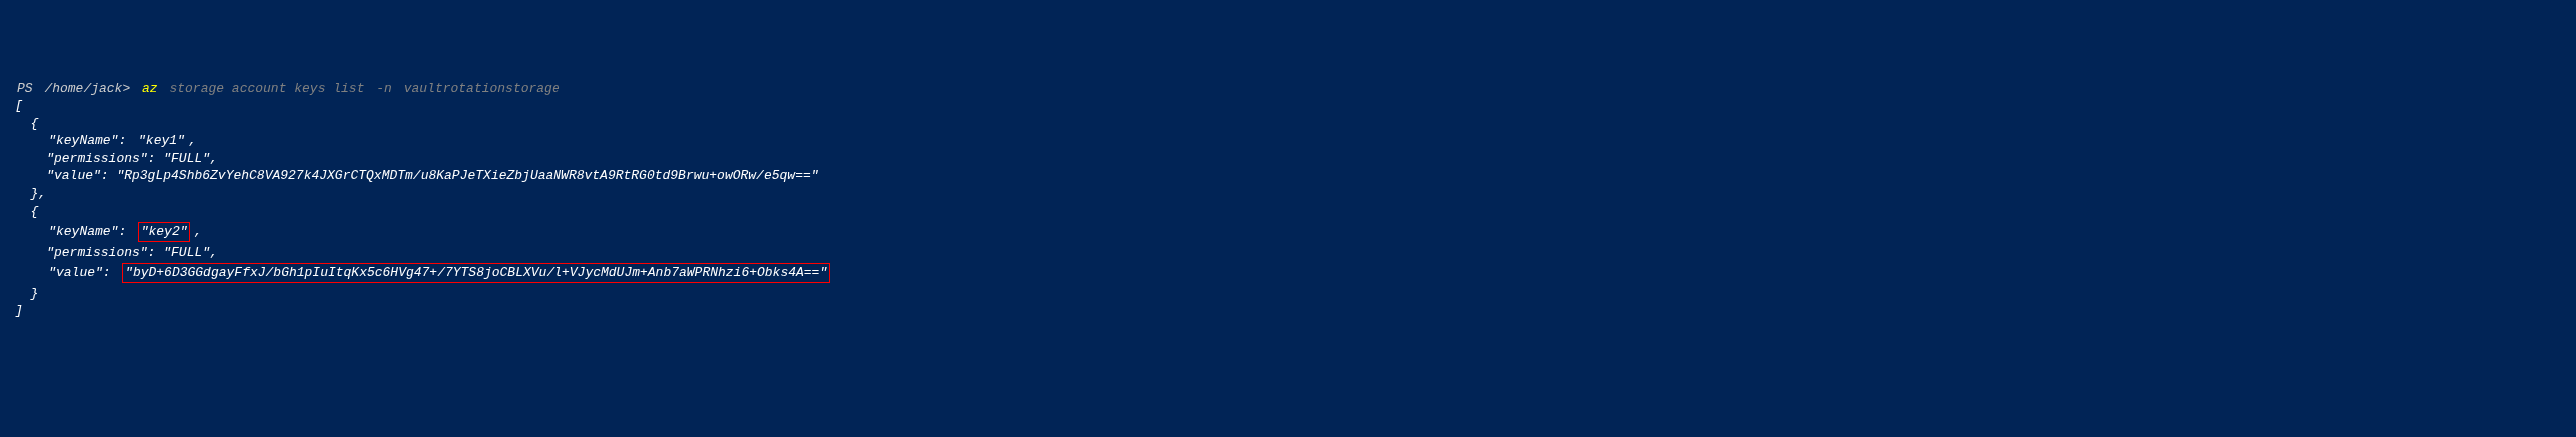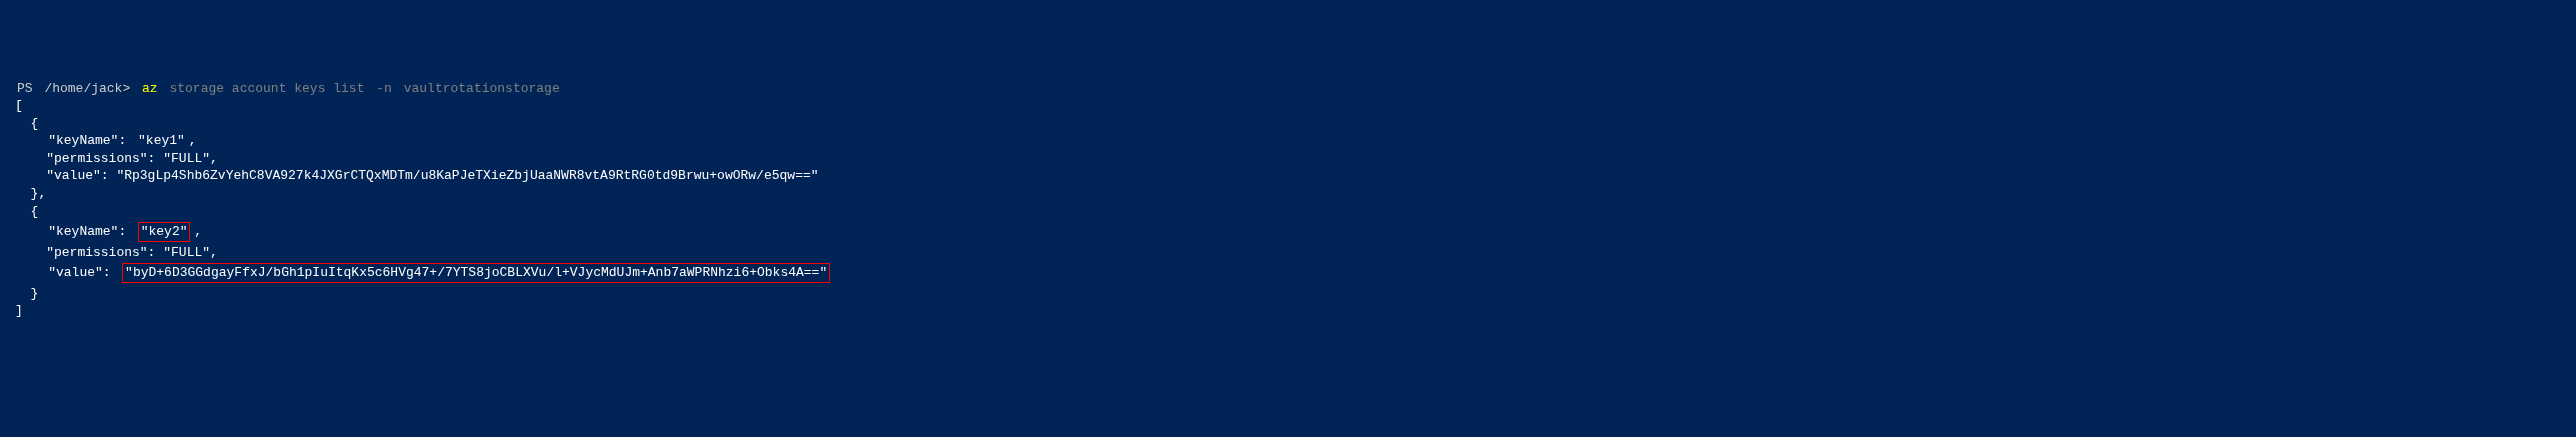--- a/index.html
+++ b/index.html
@@ -1,18 +1,19 @@
 <!DOCTYPE html>
 <html style="font-size:14px"><head>
   <meta charset="utf-8">
   <style>
     * {
       margin: 2px;
       padding: 0;
       box-sizing: border-box;
+      font-style: italic;
     }
     body {
       background-color: #012456;
       color: #cccccc;
       font-family: 'Consolas', 'Courier New', monospace;
       font-size: 13px;
       padding: 3.5px 7px;
       line-height: 1.35;
       white-space: pre;
     }

